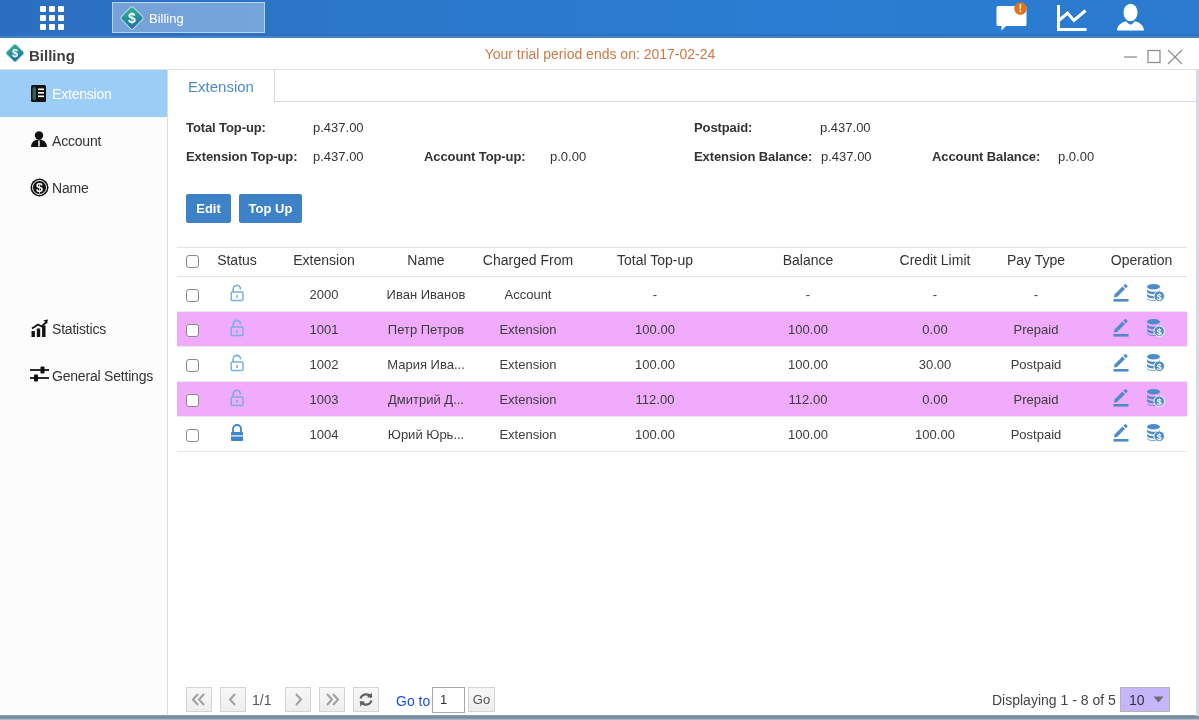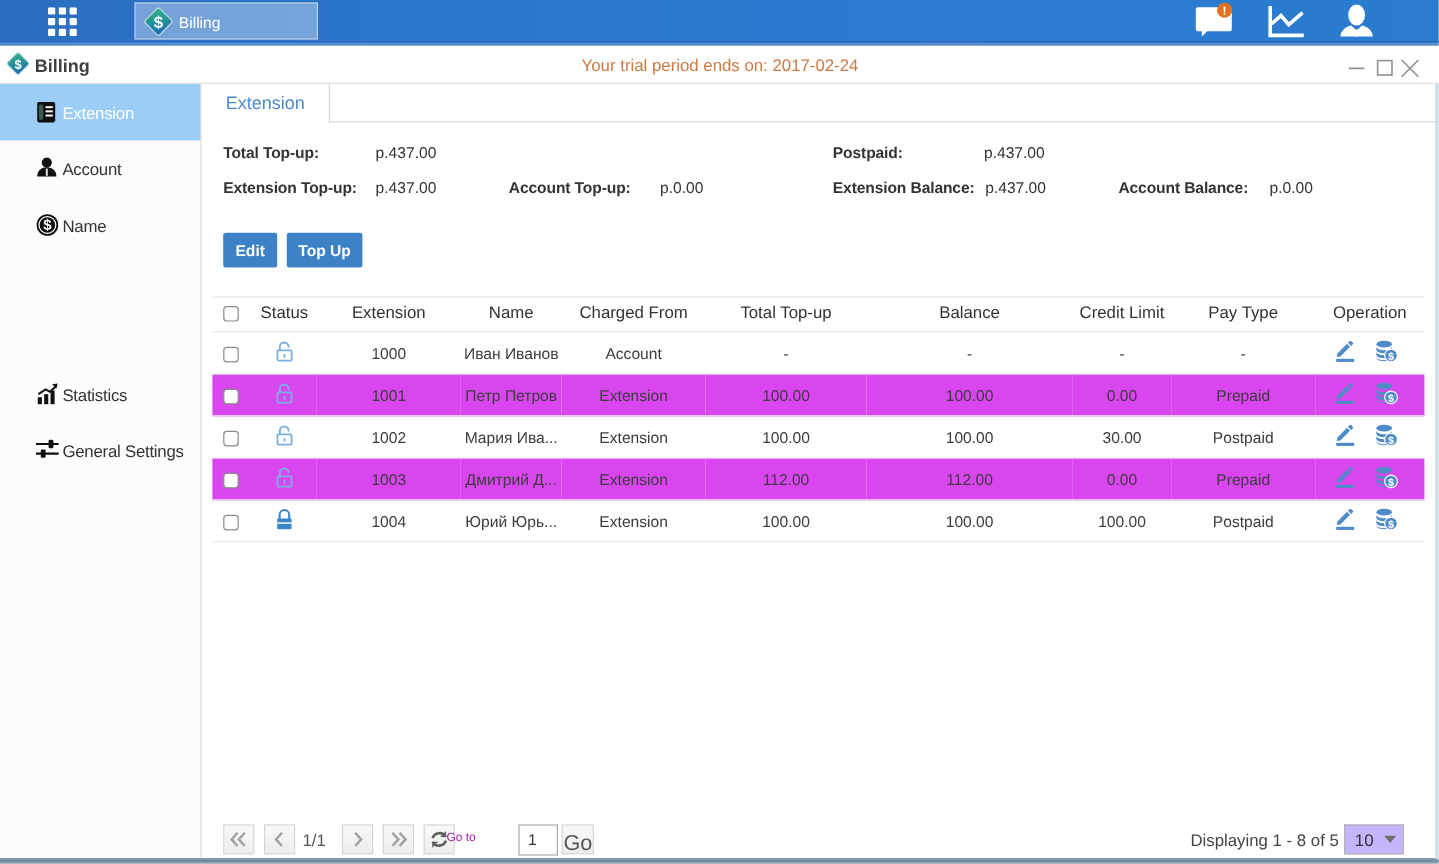--- a/index.html
+++ b/index.html
@@ -42,21 +42,21 @@
 
 .btn { position:absolute; background:#3d82c6; color:#fff; font-size:13px; font-weight:bold;
   text-align:center; border-radius:2px; font-family:"Liberation Sans",sans-serif; }
 
 
 #tbl { left:177px; top:247px; width:1010px; }
 table { border-collapse:collapse; table-layout:fixed; width:1010px; }
 thead td { height:29px; border-top:1px solid #e3e3e3; border-bottom:1px solid #e3e3e3;
   font-size:14px; color:#333; text-align:center; padding-bottom:4px; }
 tbody td { height:35px; border-bottom:1px solid #e9e9e9; font-size:13px; color:#3c3c3c; text-align:center; }
-tbody tr.alt { background:#d946ef; }
+tbody tr.alt { background:#f0abfc; }
 .cb { display:inline-block; width:13px; height:13px; border:1px solid #8a8a8a; border-radius:3px; background:#fff; vertical-align:middle; }
 
 
 .pbtn { position:absolute; width:26px; height:25px; top:687px;
   background:linear-gradient(#f8f8f8,#ededed); border:1px solid #d4d4d4; }
 .pbtn svg { position:absolute; left:0; top:0; }
 .ptext { position:absolute; top:693px; font-size:13px; color:#555; }
 
 
 #bframe { left:0; top:715px; width:1199px; height:5px; background:linear-gradient(#8ba0b0,#6e8699 55%,#b9c6d0); }
@@ -243,21 +243,21 @@
         </tr>
       </thead>
       <tbody>
         <tr>
           <td style="text-align:left;padding-left:9px"><span class="cb"></span></td>
           <td><svg width="16" height="18" viewBox="0 0 16 18">
                 <path d="M4.2 8 v-3 a3.65 3.65 0 0 1 7.3 0 v0.6" stroke="#79b0e0" stroke-width="1.6" fill="none"></path>
                 <rect x="2.2" y="8" width="11.8" height="8.5" rx="1" fill="none" stroke="#79b0e0" stroke-width="1.5"></rect>
                 <rect x="7.3" y="11" width="1.5" height="3" fill="#79b0e0"></rect>
               </svg></td>
-          <td>1000</td>
+          <td>2000</td>
             <td>Иван Иванов</td>
             <td>Account</td>
             <td>-</td>
             <td>-</td>
             <td>-</td>
             <td>-</td>
           <td style="padding-right:7px"><svg width="20" height="19" viewBox="0 0 20 19" style="margin-right:14px">
                 <g fill="#4e8bc8">
                   <path d="M3.5 11.5 L11.5 3.5 L14 6 L6 14 L3 14.5 Z"></path>
                   <path d="M12.3 2.7 L13.6 1.4 a1.1 1.1 0 0 1 1.6 0 l1 1 a1.1 1.1 0 0 1 0 1.6 L14.9 5.3 Z"></path>
@@ -432,24 +432,24 @@
   <div class="pbtn" style="left:353px">
     <svg width="24" height="23" viewBox="0 0 24 23">
       <g fill="none" stroke="#5f5f5f" stroke-width="2.2">
         <path d="M17.5 9.5 a6 6 0 0 0 -11 1"></path>
         <path d="M6.5 13.5 a6 6 0 0 0 11 -1"></path>
       </g>
       <path d="M17.8 4.5 v5 h-5 z" fill="#5f5f5f"></path>
       <path d="M6.2 18.5 v-5 h5 z" fill="#5f5f5f"></path>
     </svg>
   </div>
-  <div class="ptext" style="left:372px;font-size:10px;color:#a21caf">Go to</div>
+  <div class="ptext" style="left:396px;font-size:14px;color:#1d4ed8">Go to</div>
   <div class="abs" style="left:432px;top:687px;width:33px;height:26px;border:1px solid #a8a8a8;background:#fff;font-size:13px;color:#333;padding:4px 0 0 7px">1</div>
   <div class="pbtn" style="left:468px;width:27px">
-      <span style="position:absolute;left:0;top:4px;width:100%;text-align:center;font-size:18px;color:#555">Go</span>
+      <span style="position:absolute;left:0;top:4px;width:100%;text-align:center;font-size:13px;color:#555">Go</span>
     </div>
 
   <div class="ptext" style="left:992px;top:692px;font-size:14px;color:#444">Displaying 1 - 8 of 5</div>
   <div class="abs" style="left:1120px;top:687px;width:50px;height:25px;border:1px solid #b3b3b3;background:#c4b5fd">
     <span style="position:absolute;left:8px;top:4px;font-size:14px;color:#333">10</span>
     <svg style="position:absolute;right:5px;top:8px" width="11" height="7" viewBox="0 0 11 7">
         <path d="M0.5 0.5 h10 l-5 6 z" fill="#6f6f6f"></path>
       </svg>
   </div>
 

